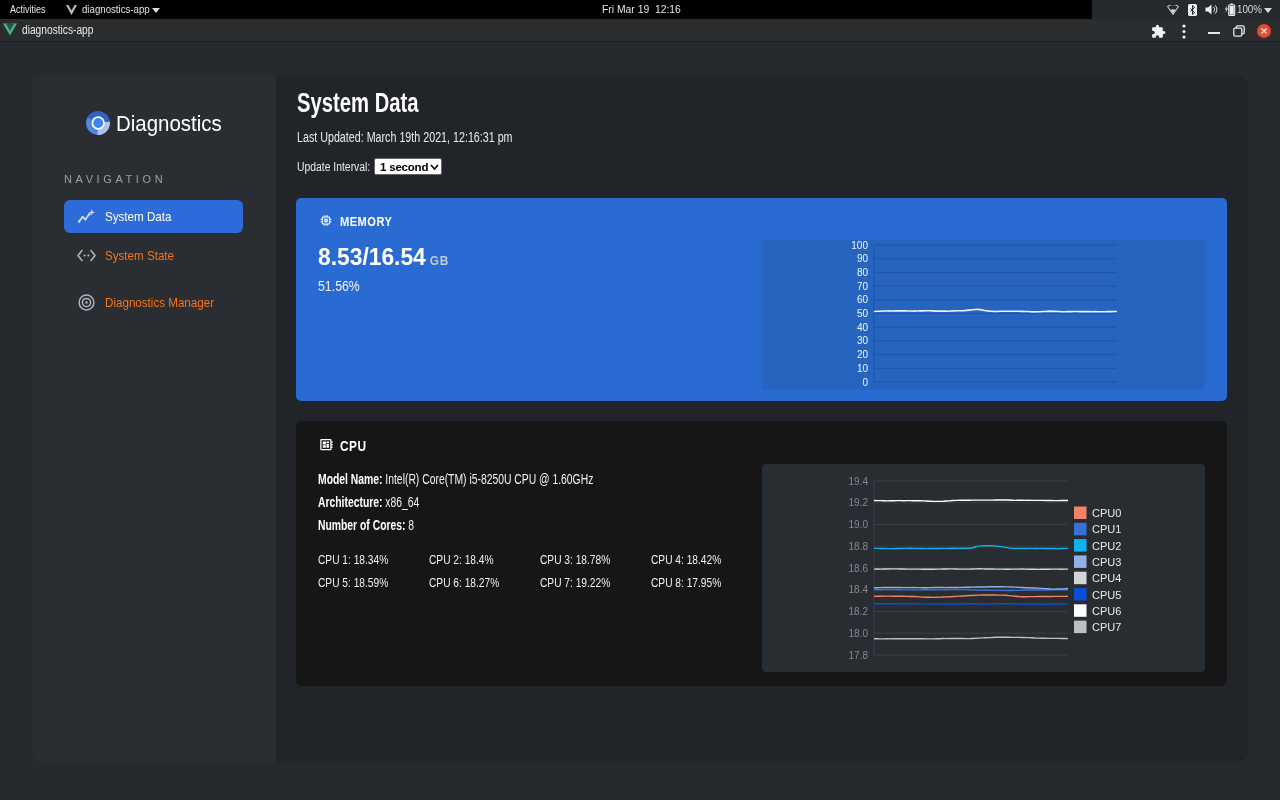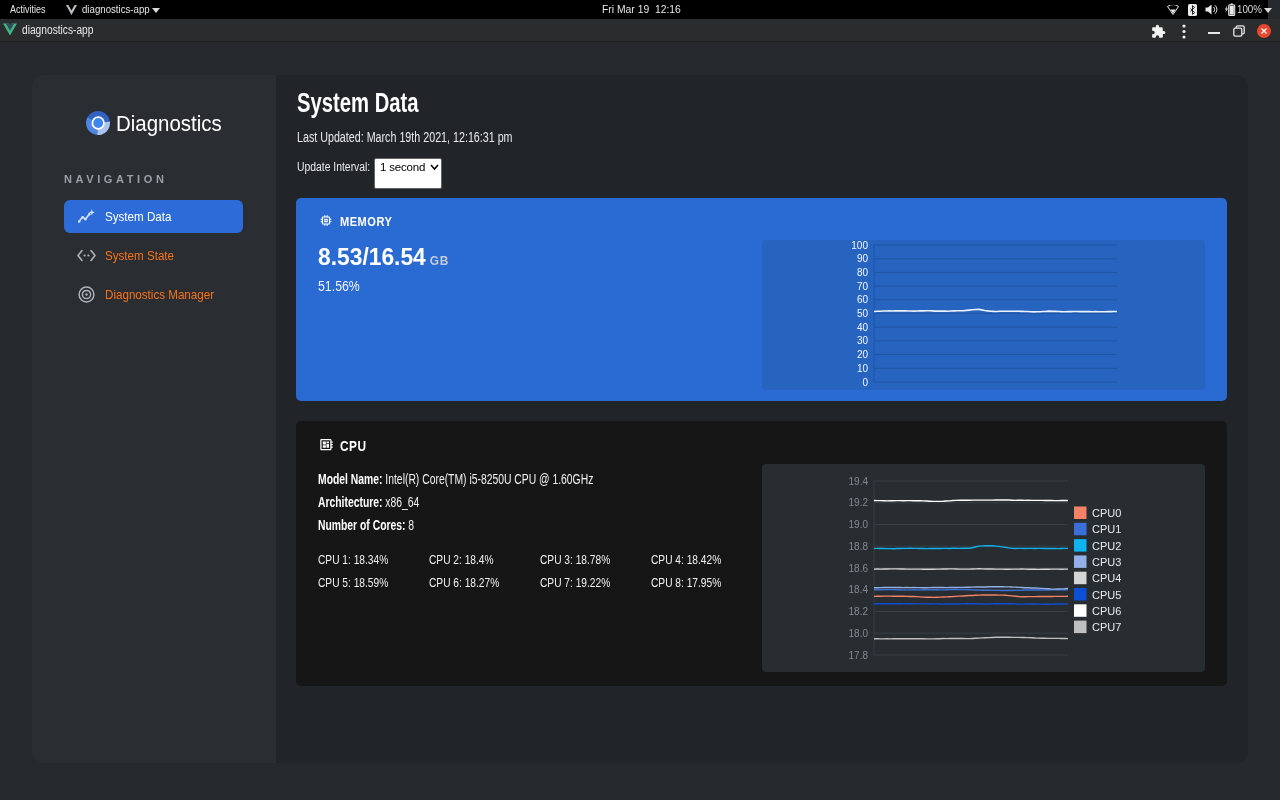--- a/index.html
+++ b/index.html
@@ -1,31 +1,31 @@
 <!DOCTYPE html>
 <html><head>
 <meta charset="utf-8">
 <style>
 * { margin:0; padding:0; box-sizing:border-box; }
 html,body { width:1280px; height:800px; overflow:hidden; background:#26292d; font-family:"Liberation Sans", sans-serif; }
 .abs { position:absolute; }
 .sx { display:inline-block; transform-origin:0 0; white-space:nowrap; }
-#topbar { position:absolute; left:0; top:0; width:1268px; height:19px; background:#000; color:#e6e6e6; font-size:12px; }
+#topbar { position:absolute; left:0; top:0; width:1092px; height:19px; background:#000; color:#e6e6e6; font-size:12px; }
 #titlebar { position:absolute; left:0; top:19px; width:1280px; height:23px; background:#2a2c2e; color:#e8e8e8; font-size:12.5px; border-bottom:1px solid #1c1e20; }
 #appbg { position:absolute; left:0; top:42px; width:1280px; height:758px; background:#26292d; }
 #sidebar { position:absolute; left:32px; top:75px; width:244px; height:688px; background:#2a2e32; border-radius:12px 0 0 12px; }
 #main { position:absolute; left:276px; top:75px; width:972px; height:688px; background:#212529; border-radius:0 12px 12px 0; }
-.navlabel { position:absolute; left:32px; top:173px; width:244px; text-align:left; padding-left:32px; color:#9aa0a6; font-size:11px; font-weight:bold; letter-spacing:3.6px; }
+.navlabel { position:absolute; left:32px; top:173px; width:244px; text-align:left; padding-left:32px; color:#9aa0a6; font-size:11px; font-weight:normal; letter-spacing:3.6px; }
 .navitem { position:absolute; left:64px; width:179px; height:33px; border-radius:6px; color:#f97316; font-size:13.5px; }
 .navitem .txt { position:absolute; left:41px; top:9px; white-space:nowrap; transform:scaleX(.86); transform-origin:0 0; }
 .navitem.sel { background:#2d6cd8; color:#fff; }
 .h1 { position:absolute; left:297px; top:88px; color:#fff; font-size:27px; font-weight:bold; transform:scaleX(.75); transform-origin:0 0; }
 .lastupd { position:absolute; left:297px; top:129px; color:#e8eaed; font-size:14px; transform:scaleX(.765); transform-origin:0 0; }
 .updlabel { position:absolute; left:297px; top:160px; color:#e8eaed; font-size:12.5px; transform:scaleX(.83); transform-origin:0 0; }
-.select { position:absolute; left:374px; top:158px; width:68px; height:31px; background:#fff; border:1px solid #666; border-radius:2px; color:#000; font-size:11.5px; }
+.select { position:absolute; left:374px; top:158px; width:68px; height:17px; background:#fff; border:1px solid #666; border-radius:2px; color:#000; font-size:11.5px;font-weight:bold; }
 .select .stxt { position:absolute; left:5px; top:1.5px; letter-spacing:-0.2px; }
 .memcard { position:absolute; left:296px; top:198px; width:931px; height:203px; background:#2a6ad3; border-radius:5px; }
 .cpucard { position:absolute; left:296px; top:421px; width:931px; height:265px; background:#161617; border-radius:5px; }
 .cardtitle { position:absolute; color:#fff; font-weight:bold; font-size:13.5px; letter-spacing:0.6px; transform:scaleX(.82); transform-origin:0 0; }
 .bignum { position:absolute; left:318px; top:243px; color:#fff; font-size:24px; font-weight:bold; transform:scaleX(.95); transform-origin:0 0; white-space:nowrap; }
 .bignum .gb { font-size:12.5px; color:#c3cbd8; font-weight:bold; letter-spacing:0.8px; }
 .pct { position:absolute; left:318px; top:278px; color:#f0f4fa; font-size:14px; transform:scaleX(.88); transform-origin:0 0; }
 .memchart { position:absolute; left:762px; top:240px; width:443px; height:150px; background:#2764bf; border-radius:4px; }
 .cpuchart { position:absolute; left:762px; top:464px; width:443px; height:208px; background:#282d32; border-radius:4px; }
 .infoline { position:absolute; left:318px; color:#f2f2f2; font-size:14px; white-space:nowrap; transform:scaleX(.74); transform-origin:0 0; }
@@ -130,21 +130,21 @@
 </div>
 <div class="navitem" style="top:239px;">
   <svg class="abs" style="left:13px;top:10px" width="19" height="13" viewBox="0 0 19 13">
     <path d="M5 1.5 L1 6.5 L5 11.5" stroke="#aeb4bb" stroke-width="1.6" fill="none" stroke-linecap="round" stroke-linejoin="round"></path>
     <path d="M14 1.5 L18 6.5 L14 11.5" stroke="#aeb4bb" stroke-width="1.6" fill="none" stroke-linecap="round" stroke-linejoin="round"></path>
     <circle cx="7.6" cy="6.5" r="1.1" fill="#aeb4bb"></circle>
       <circle cx="11.4" cy="6.5" r="1.1" fill="#aeb4bb"></circle>
   </svg>
   <div class="txt">System State</div>
 </div>
-<div class="navitem" style="top:278px;text-decoration:underline;">
+<div class="navitem" style="top:286px;text-decoration:underline;">
   <svg class="abs" style="left:14px;top:8px" width="17" height="17" viewBox="0 0 17 17">
     <circle cx="8.5" cy="8.5" r="7.4" stroke="#aeb4bb" stroke-width="1.5" fill="none"></circle>
     <circle cx="8.5" cy="8.5" r="4.1" stroke="#aeb4bb" stroke-width="1.5" fill="none"></circle>
     <circle cx="8.5" cy="8.5" r="1.2" fill="#aeb4bb"></circle>
   </svg>
   <div class="txt">Diagnostics Manager</div>
 </div>
 
 <div class="h1">System Data</div>
 <div class="lastupd">Last Updated: March 19th 2021, 12:16:31 pm</div>

